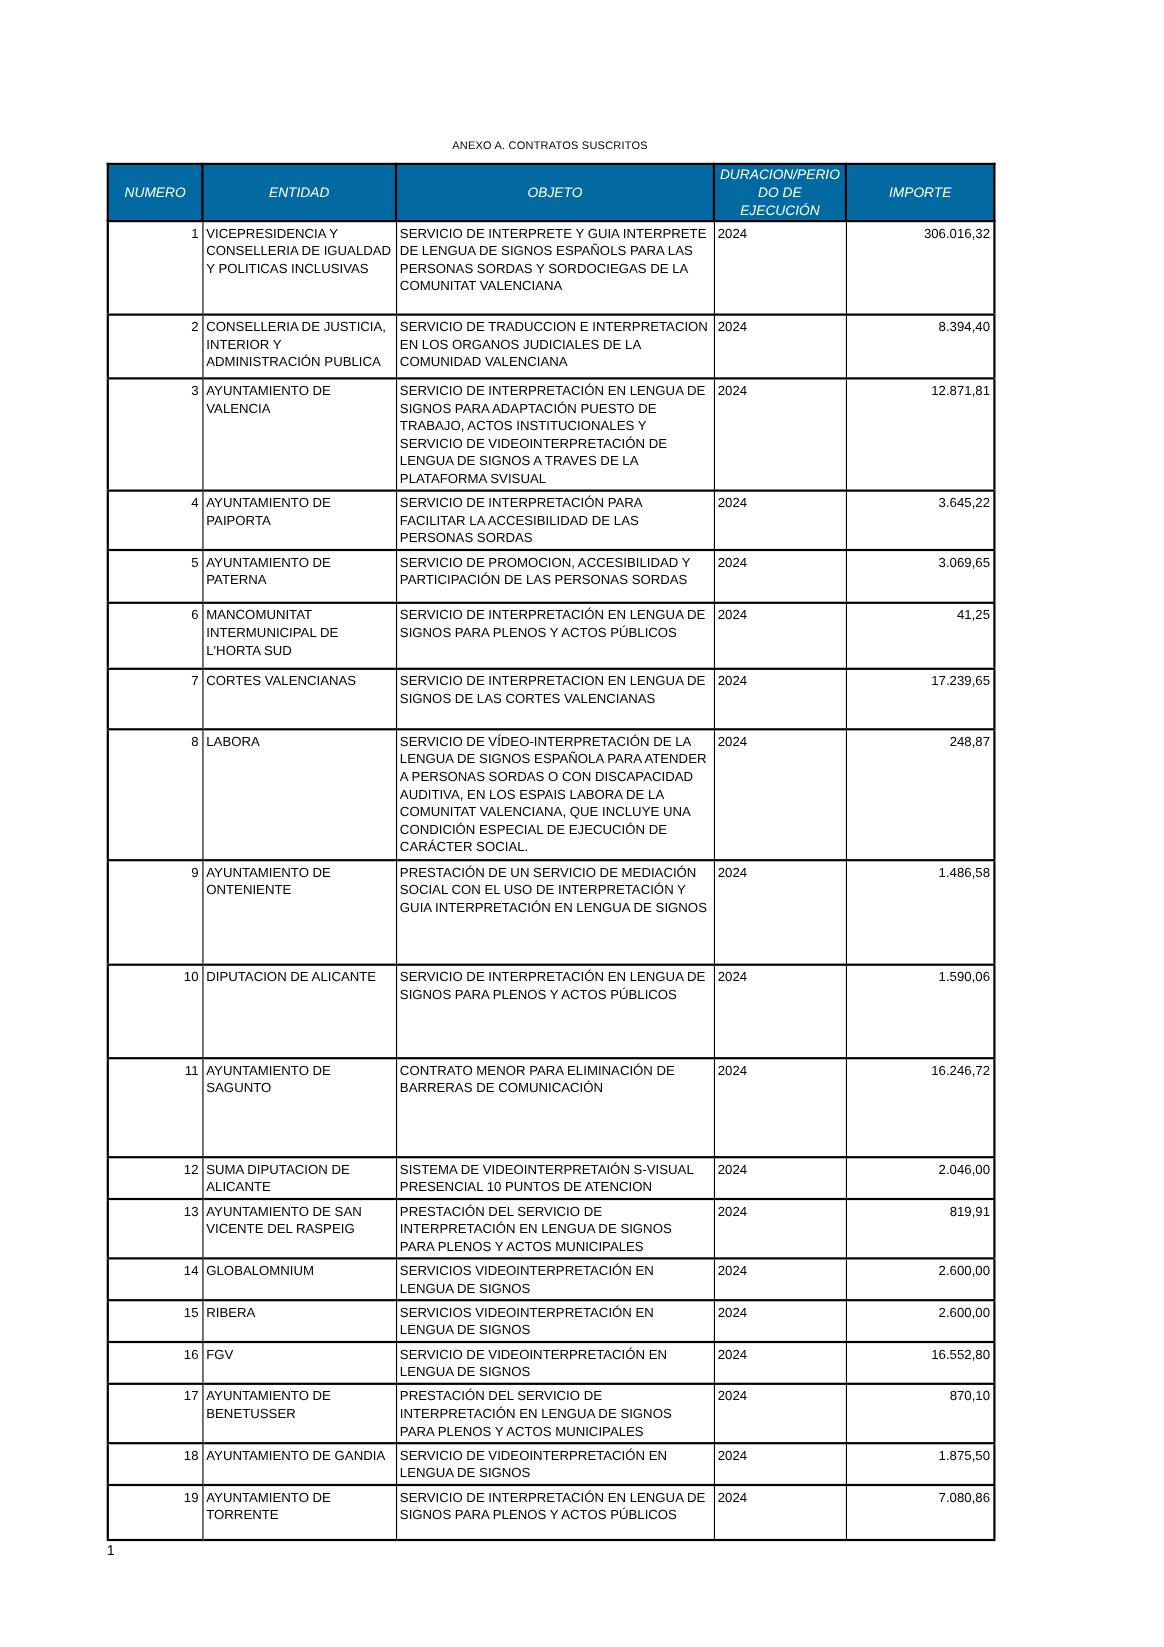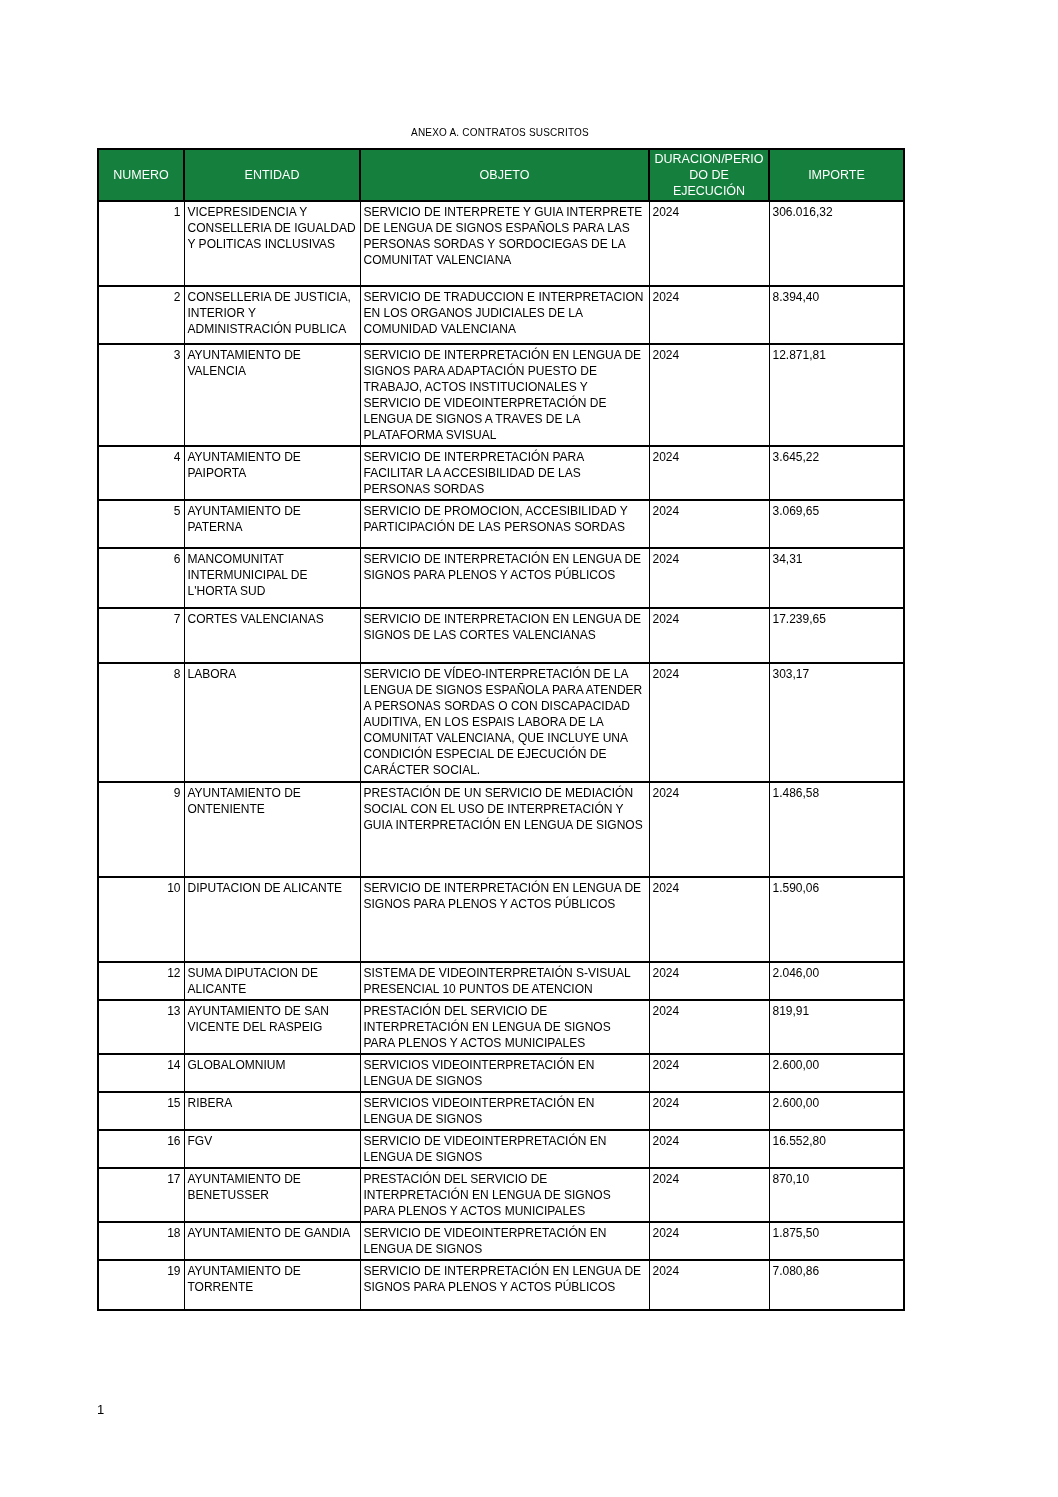--- a/index.html
+++ b/index.html
@@ -31,45 +31,46 @@
     left: 97px;
     top: 148px;
     width: 806px;
     border-collapse: collapse;
     table-layout: fixed;
     border: 2px solid #000000;
     font-size: 12px;
     line-height: 16px;
   }
   table.contracts th {
-    background: #15803d;
+    background: #0369a1;
     color: #ffffff;
     font-weight: 400;
     font-size: 12.5px;
     text-align: center;
     vertical-align: middle;
     border: 2px solid #000000;
     height: 42px;
     white-space: pre-line;
     padding: 1px 2px;
+    font-style: italic;
   }
   table.contracts td {
     vertical-align: top;
     border-left: 1px solid #000000;
     border-right: 1px solid #000000;
     border-top: 2px solid #000000;
     border-bottom: 2px solid #000000;
     padding: 2px 3px;
     overflow: hidden;
   }
   td.col-numero   { text-align: right; padding-right: 2px; }
   td.col-entidad  { text-align: left; }
   td.col-objeto   { text-align: left; }
   td.col-duracion { text-align: left; padding-right: 4px; }
-  td.col-importe  { padding-right: 4px; }
+  td.col-importe  { text-align: right; padding-right: 4px; }
   .page-number {
     position: absolute;
     left: 97px;
     top: 1402px;
     font-size: 13px;
   }
 </style>
 </head>
 <body>
 
@@ -129,50 +130,57 @@
           <td class="col-entidad">AYUNTAMIENTO DE PATERNA</td>
           <td class="col-objeto">SERVICIO DE PROMOCION, ACCESIBILIDAD Y PARTICIPACIÓN DE LAS PERSONAS SORDAS</td>
           <td class="col-duracion">2024</td>
           <td class="col-importe">3.069,65</td>
         </tr>
         <tr style="height: 60px;">
           <td class="col-numero">6</td>
           <td class="col-entidad">MANCOMUNITAT INTERMUNICIPAL DE L'HORTA SUD</td>
           <td class="col-objeto">SERVICIO DE INTERPRETACIÓN EN LENGUA DE SIGNOS PARA PLENOS Y ACTOS PÚBLICOS</td>
           <td class="col-duracion">2024</td>
-          <td class="col-importe">34,31</td>
+          <td class="col-importe">41,25</td>
         </tr>
         <tr style="height: 55px;">
           <td class="col-numero">7</td>
           <td class="col-entidad">CORTES VALENCIANAS</td>
           <td class="col-objeto">SERVICIO DE INTERPRETACION EN LENGUA DE SIGNOS DE LAS CORTES VALENCIANAS</td>
           <td class="col-duracion">2024</td>
           <td class="col-importe">17.239,65</td>
         </tr>
         <tr style="height: 119px;">
           <td class="col-numero">8</td>
           <td class="col-entidad">LABORA</td>
           <td class="col-objeto">SERVICIO DE VÍDEO-INTERPRETACIÓN DE LA LENGUA DE SIGNOS ESPAÑOLA PARA ATENDER A PERSONAS SORDAS O CON DISCAPACIDAD AUDITIVA, EN LOS ESPAIS LABORA DE LA COMUNITAT VALENCIANA, QUE INCLUYE UNA CONDICIÓN ESPECIAL DE EJECUCIÓN DE CARÁCTER SOCIAL.</td>
           <td class="col-duracion">2024</td>
-          <td class="col-importe">303,17</td>
+          <td class="col-importe">248,87</td>
         </tr>
         <tr style="height: 95px;">
           <td class="col-numero">9</td>
           <td class="col-entidad">AYUNTAMIENTO DE ONTENIENTE</td>
           <td class="col-objeto">PRESTACIÓN DE UN SERVICIO DE MEDIACIÓN SOCIAL CON EL USO DE INTERPRETACIÓN Y GUIA INTERPRETACIÓN EN LENGUA DE SIGNOS</td>
           <td class="col-duracion">2024</td>
           <td class="col-importe">1.486,58</td>
         </tr>
         <tr style="height: 85px;">
           <td class="col-numero">10</td>
           <td class="col-entidad">DIPUTACION DE ALICANTE</td>
           <td class="col-objeto">SERVICIO DE INTERPRETACIÓN EN LENGUA DE SIGNOS PARA PLENOS Y ACTOS PÚBLICOS</td>
           <td class="col-duracion">2024</td>
           <td class="col-importe">1.590,06</td>
         </tr>
+        <tr style="height: 90px;">
+          <td class="col-numero">11</td>
+          <td class="col-entidad">AYUNTAMIENTO DE SAGUNTO</td>
+          <td class="col-objeto">CONTRATO MENOR PARA ELIMINACIÓN DE BARRERAS DE COMUNICACIÓN</td>
+          <td class="col-duracion">2024</td>
+          <td class="col-importe">16.246,72</td>
+        </tr>
         <tr style="height: 35px;">
           <td class="col-numero">12</td>
           <td class="col-entidad">SUMA DIPUTACION DE ALICANTE</td>
           <td class="col-objeto">SISTEMA DE VIDEOINTERPRETAIÓN S-VISUAL PRESENCIAL 10 PUNTOS DE ATENCION</td>
           <td class="col-duracion">2024</td>
           <td class="col-importe">2.046,00</td>
         </tr>
         <tr style="height: 50px;">
           <td class="col-numero">13</td>
           <td class="col-entidad">AYUNTAMIENTO DE SAN VICENTE DEL RASPEIG</td>

